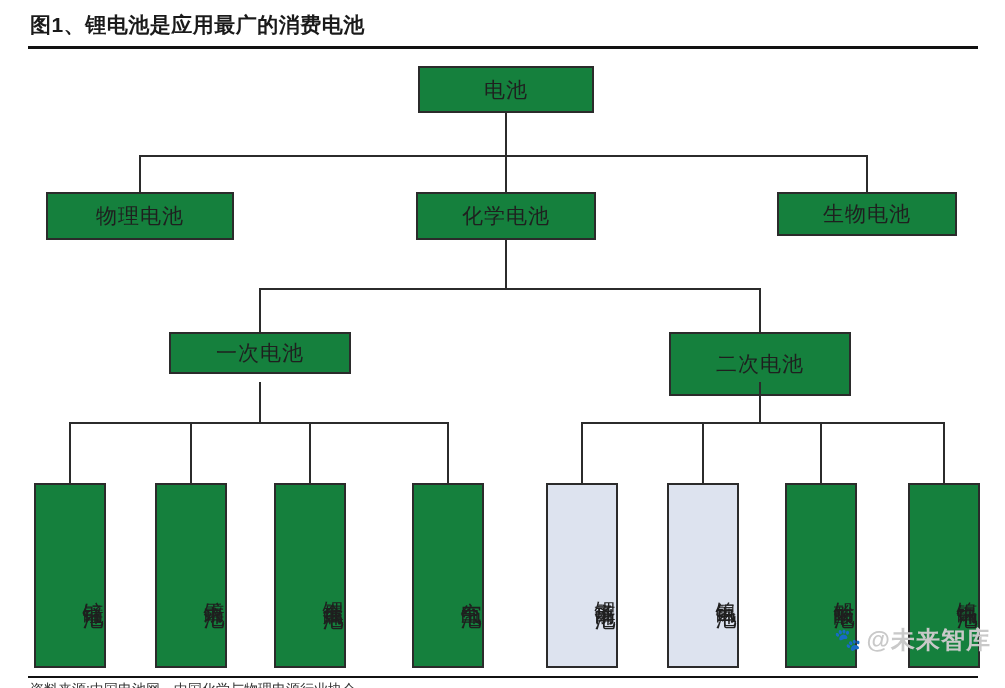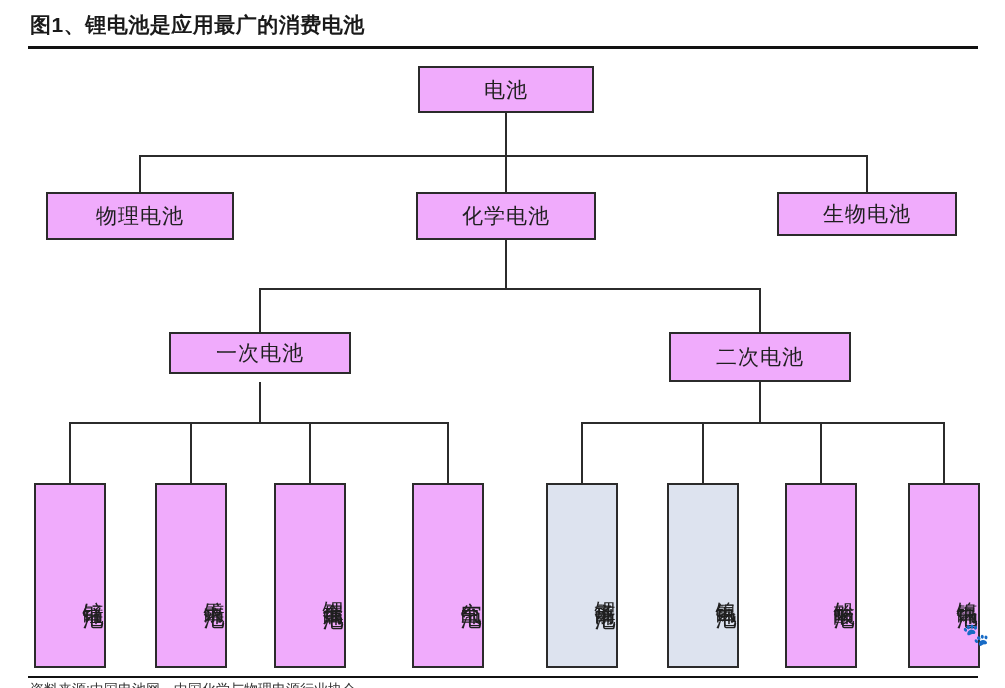--- a/index.html
+++ b/index.html
@@ -49,21 +49,21 @@
     top: 50px;
     width: 1005px;
     height: 620px;
   }
 
   
   .node {
     position: absolute;
     box-sizing: border-box;
     border: 2px solid #2b2b2b;
-    background: #f0abfc;
+    background: #15803d;
     color: #1f1f1f;
     display: flex;
     align-items: center;
     justify-content: center;
     text-align: center;
   }
   .node.horiz {
     font-size: 21px;
     letter-spacing: 1px;
   }
@@ -165,21 +165,21 @@
 
   <div class="vline" style="left:505px; top:190px; height:48px;"></div>
   <div class="hline" style="left:259px; top:238px; width:502px;"></div>
   <div class="vline" style="left:259px; top:238px; height:44px;"></div>
   <div class="vline" style="left:759px; top:238px; height:44px;"></div>
 
   <div class="node horiz" style="left:169px; top:282px; width:182px; height:42px;">
     <span>一次电池</span>
   </div>
 
-  <div class="node horiz" style="left:669px; top:282px; width:182px; height:50px;">
+  <div class="node horiz" style="left:669px; top:282px; width:182px; height:64px;">
     <span>二次电池</span>
   </div>
 
   <div class="vline" style="left:259px; top:332px; height:40px;"></div>
   <div class="hline" style="left:69px; top:372px; width:380px;"></div>
   <div class="vline" style="left:69px; top:372px; height:61px;"></div>
   <div class="vline" style="left:190px; top:372px; height:61px;"></div>
   <div class="vline" style="left:309px; top:372px; height:61px;"></div>
   <div class="vline" style="left:447px; top:372px; height:61px;"></div>
 
@@ -219,16 +219,17 @@
   </div>
 
   <div class="node vert" style="left:908px; top:433px; width:72px; height:185px;">
     <span>镍镉电池</span>
   </div>
 
 </div>
 
 <div id="watermark">
   <span class="paw">🐾</span>
+  <span>@未来智库</span>
 </div>
 
 <div id="footer-rule"></div>
 <div id="footer-text">资料来源:中国电池网、中国化学与物理电源行业协会</div>
 
 </body></html>

